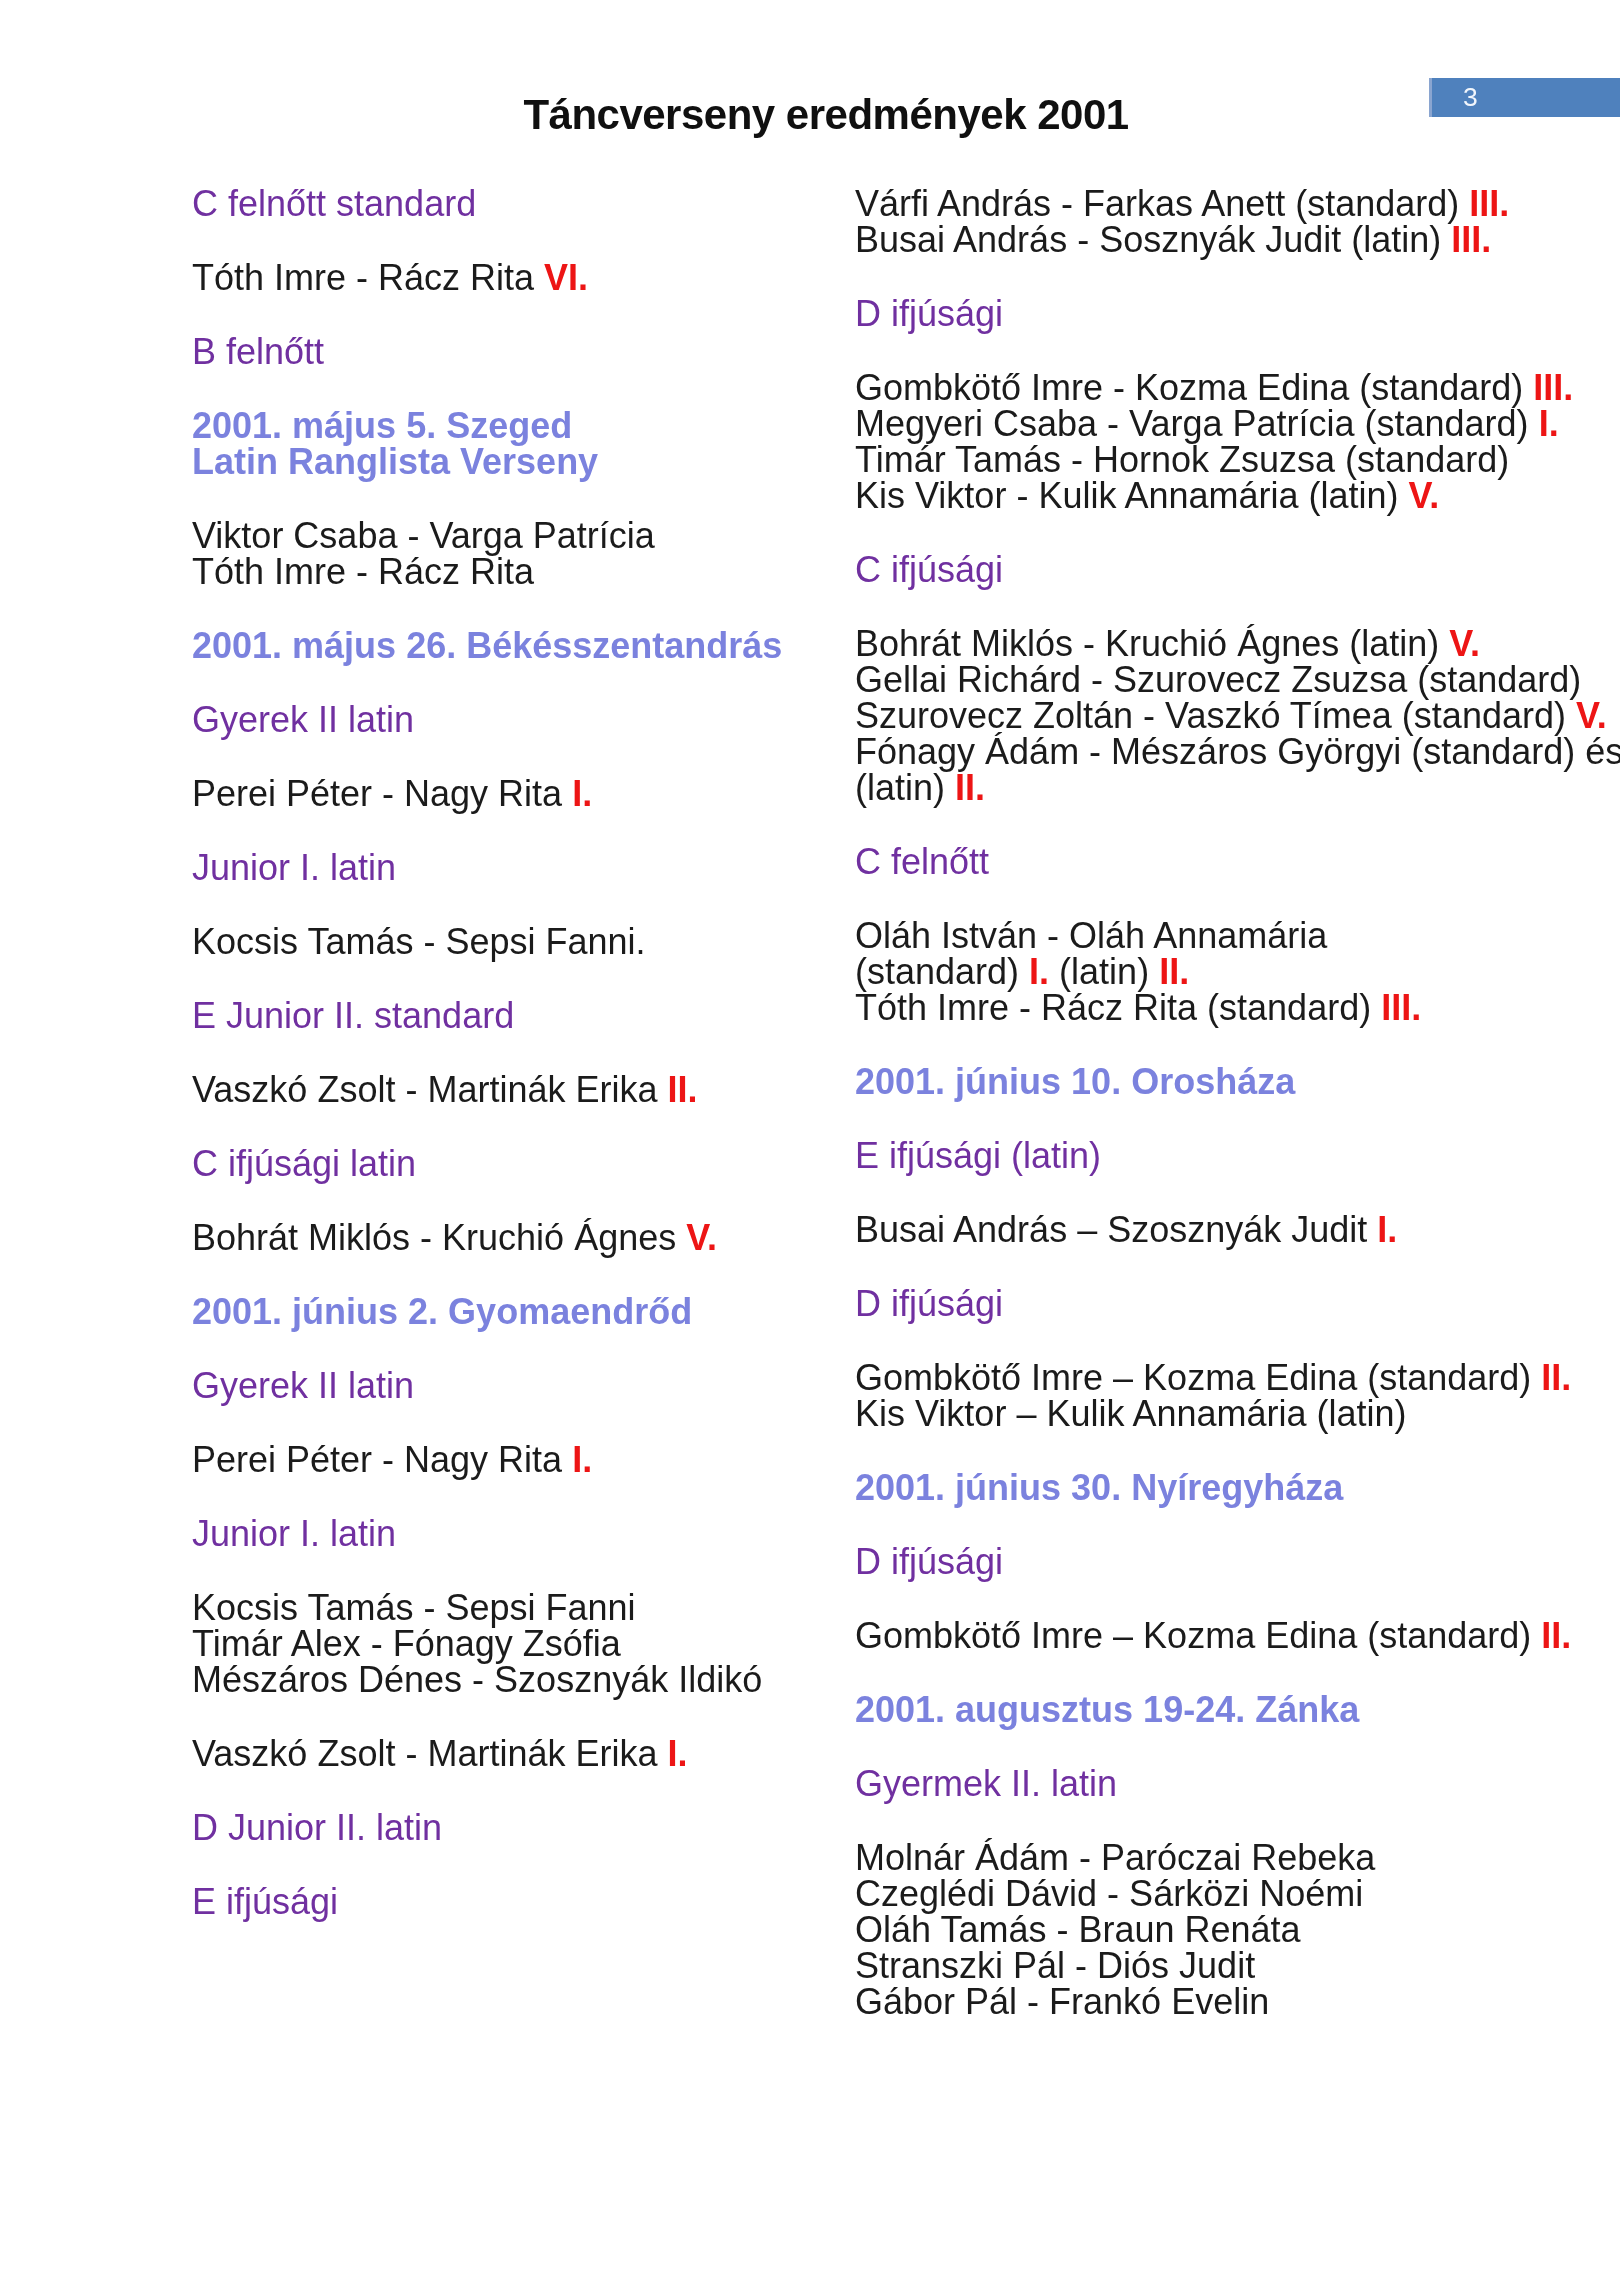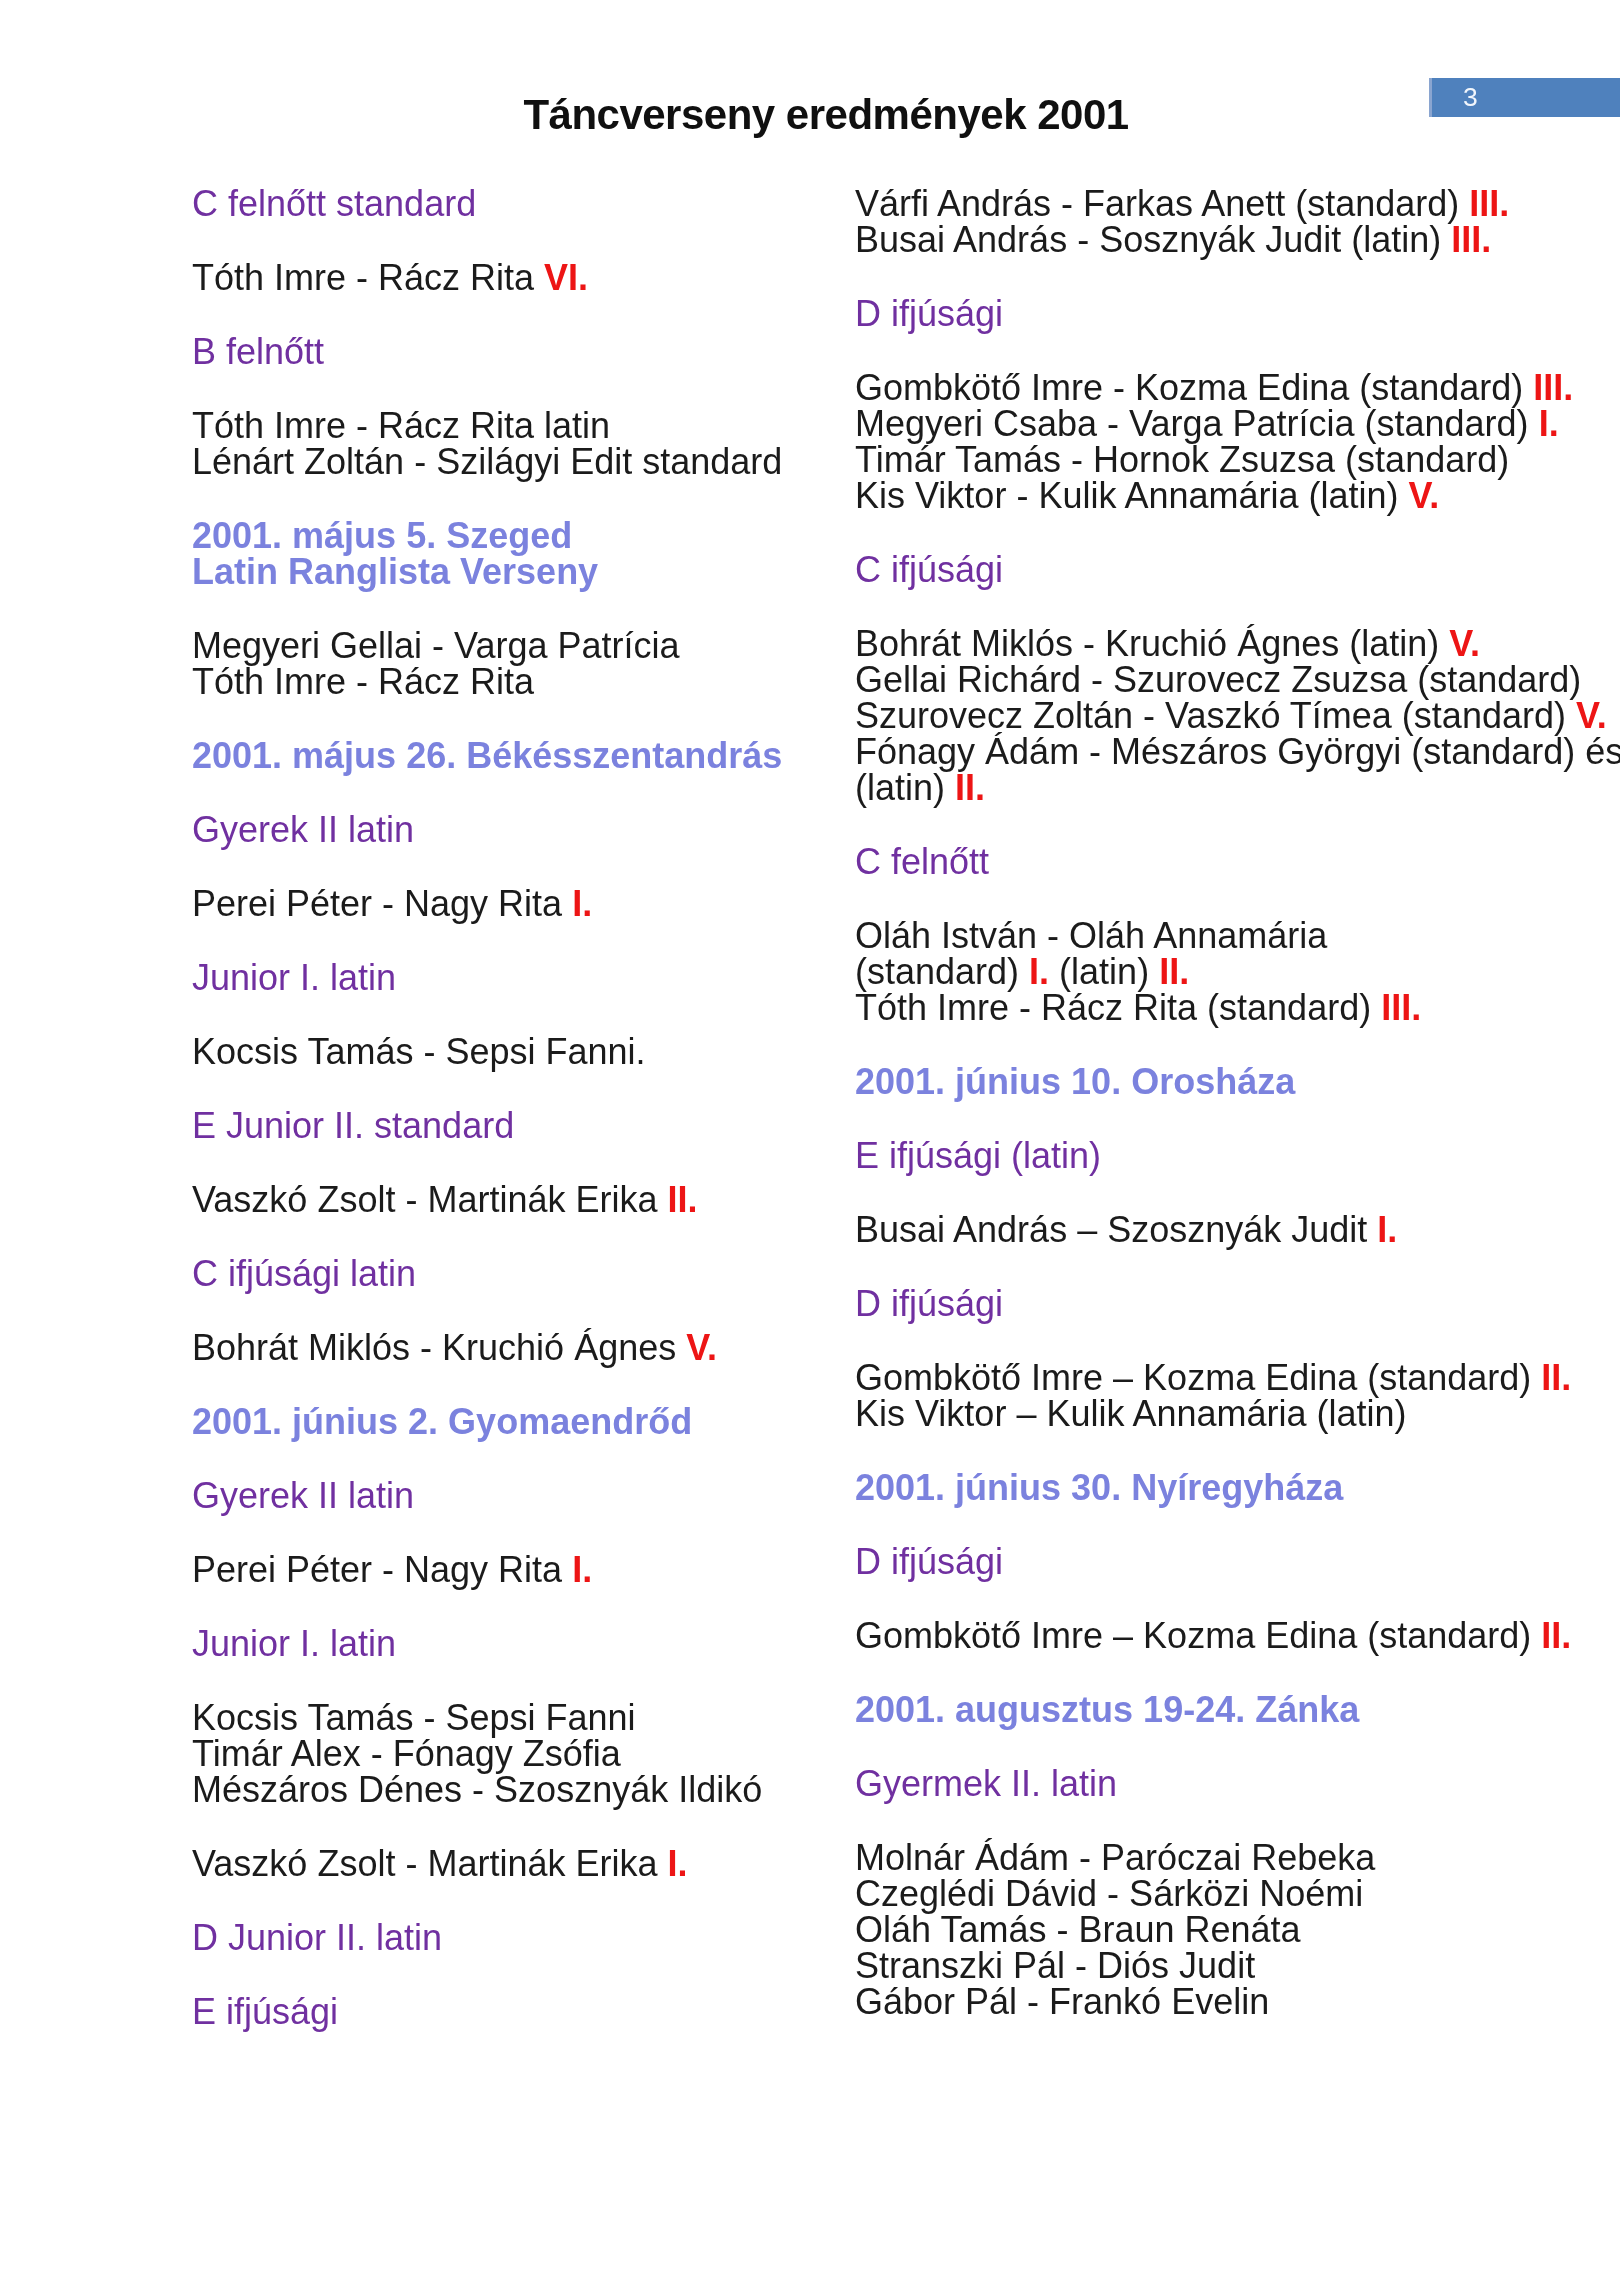--- a/index.html
+++ b/index.html
@@ -71,23 +71,22 @@
 
 <div class="page">
   <h1 class="doc-title">Táncverseny eredmények 2001</h1>
   <div class="page-box">
     <span>3</span>
   </div>
   <div class="column left">
       <p class="block style-category"><span class="line"><span class="seg">C felnőtt standard</span></span></p>
       <p class="block style-results"><span class="line"><span class="seg">Tóth Imre - Rácz Rita </span><span class="seg rank">VI.</span></span></p>
       <p class="block style-category"><span class="line"><span class="seg">B felnőtt</span></span></p>
-      <p class="block style-results"><span class="line"><span class="seg">Tóth Imre - Rácz Rita latin</span></span><br><span class="line"><span class="seg">Lénárt Zoltán - Szilágyi Edit standard</span></span></p>
       <p class="block style-event"><span class="line"><span class="seg">2001. május 5. Szeged</span></span><br><span class="line"><span class="seg">Latin Ranglista Verseny</span></span></p>
-      <p class="block style-results"><span class="line"><span class="seg">Megyeri Gellai - Varga Patrícia</span></span><br><span class="line"><span class="seg">Tóth Imre - Rácz Rita</span></span></p>
+      <p class="block style-results"><span class="line"><span class="seg">Viktor Csaba - Varga Patrícia</span></span><br><span class="line"><span class="seg">Tóth Imre - Rácz Rita</span></span></p>
       <p class="block style-event"><span class="line"><span class="seg">2001. május 26. Békésszentandrás</span></span></p>
       <p class="block style-category"><span class="line"><span class="seg">Gyerek II latin</span></span></p>
       <p class="block style-results"><span class="line"><span class="seg">Perei Péter - Nagy Rita </span><span class="seg rank">I.</span></span></p>
       <p class="block style-category"><span class="line"><span class="seg">Junior I. latin</span></span></p>
       <p class="block style-results"><span class="line"><span class="seg">Kocsis Tamás - Sepsi Fanni.</span></span></p>
       <p class="block style-category"><span class="line"><span class="seg">E Junior II. standard</span></span></p>
       <p class="block style-results"><span class="line"><span class="seg">Vaszkó Zsolt - Martinák Erika </span><span class="seg rank">II.</span></span></p>
       <p class="block style-category"><span class="line"><span class="seg">C ifjúsági latin</span></span></p>
       <p class="block style-results"><span class="line"><span class="seg">Bohrát Miklós - Kruchió Ágnes </span><span class="seg rank">V.</span></span></p>
       <p class="block style-event"><span class="line"><span class="seg">2001. június 2. Gyomaendrőd</span></span></p>

